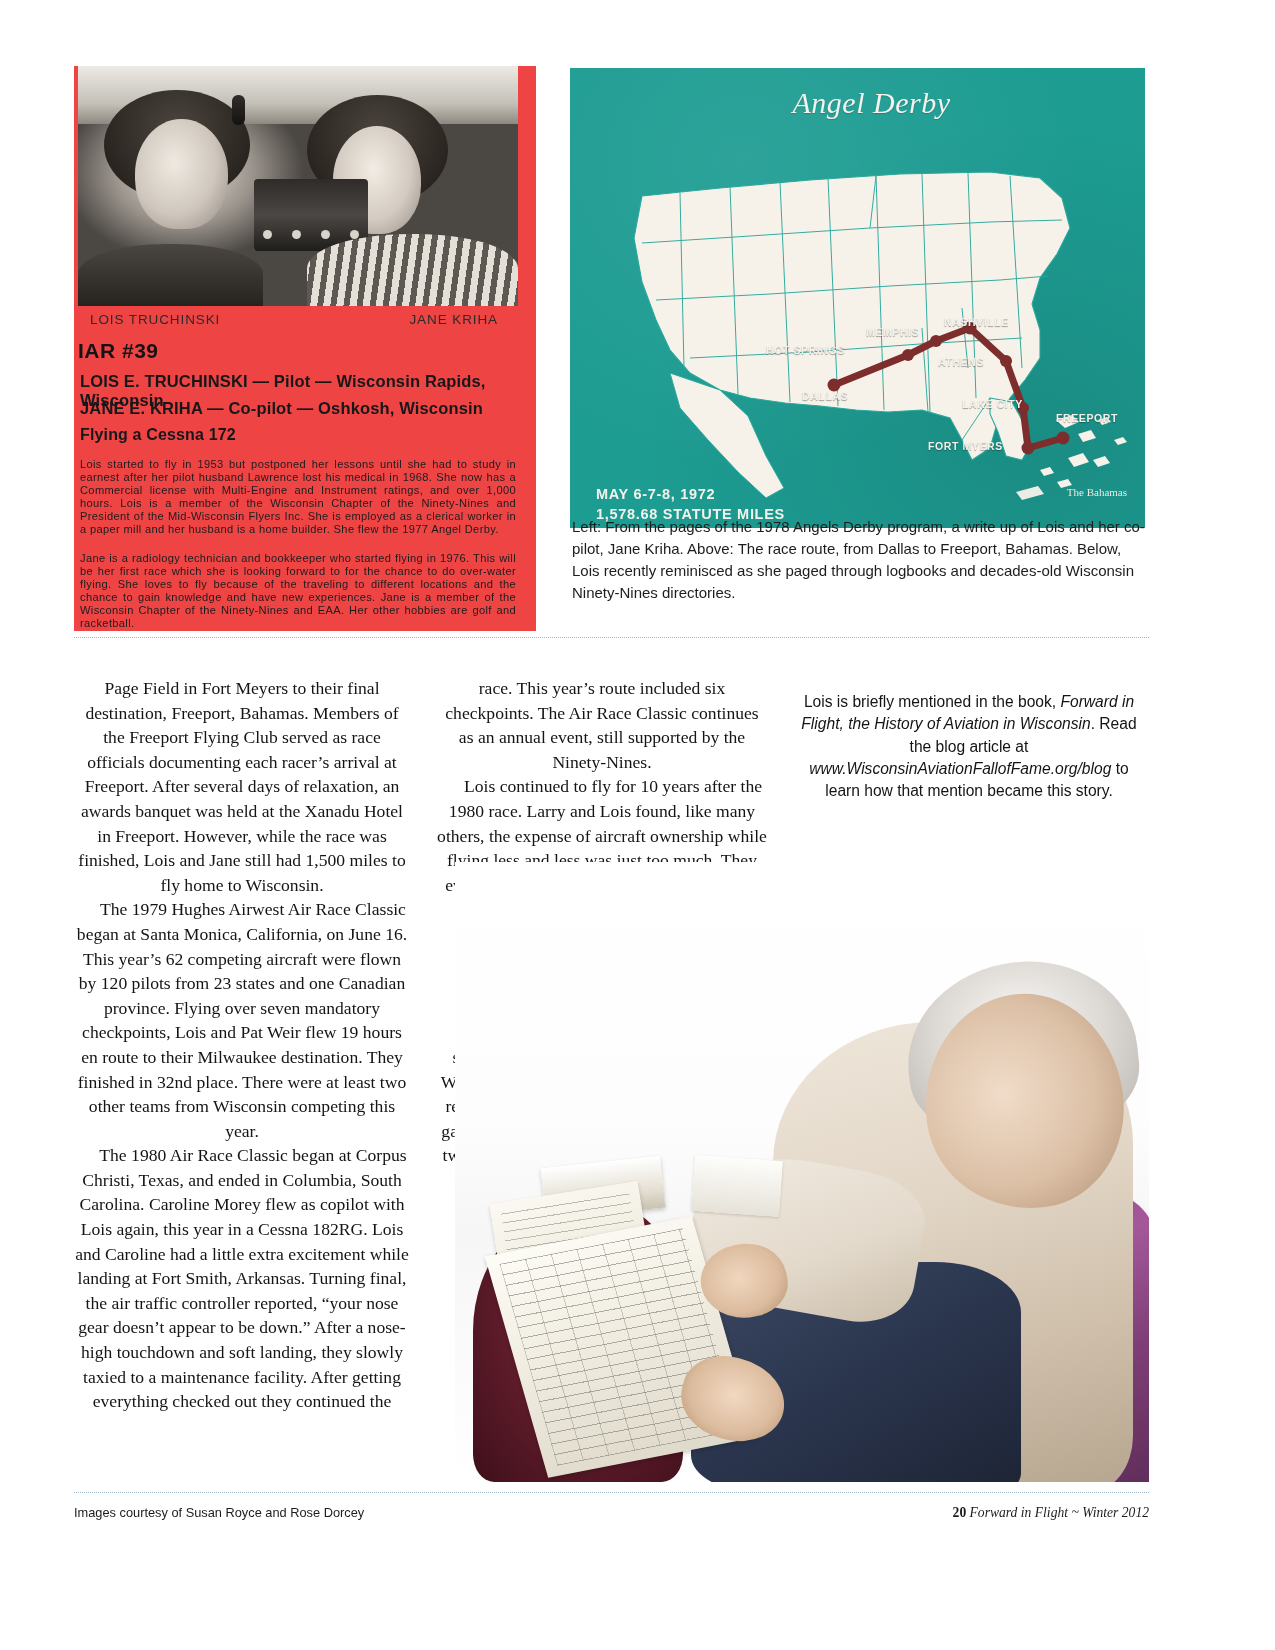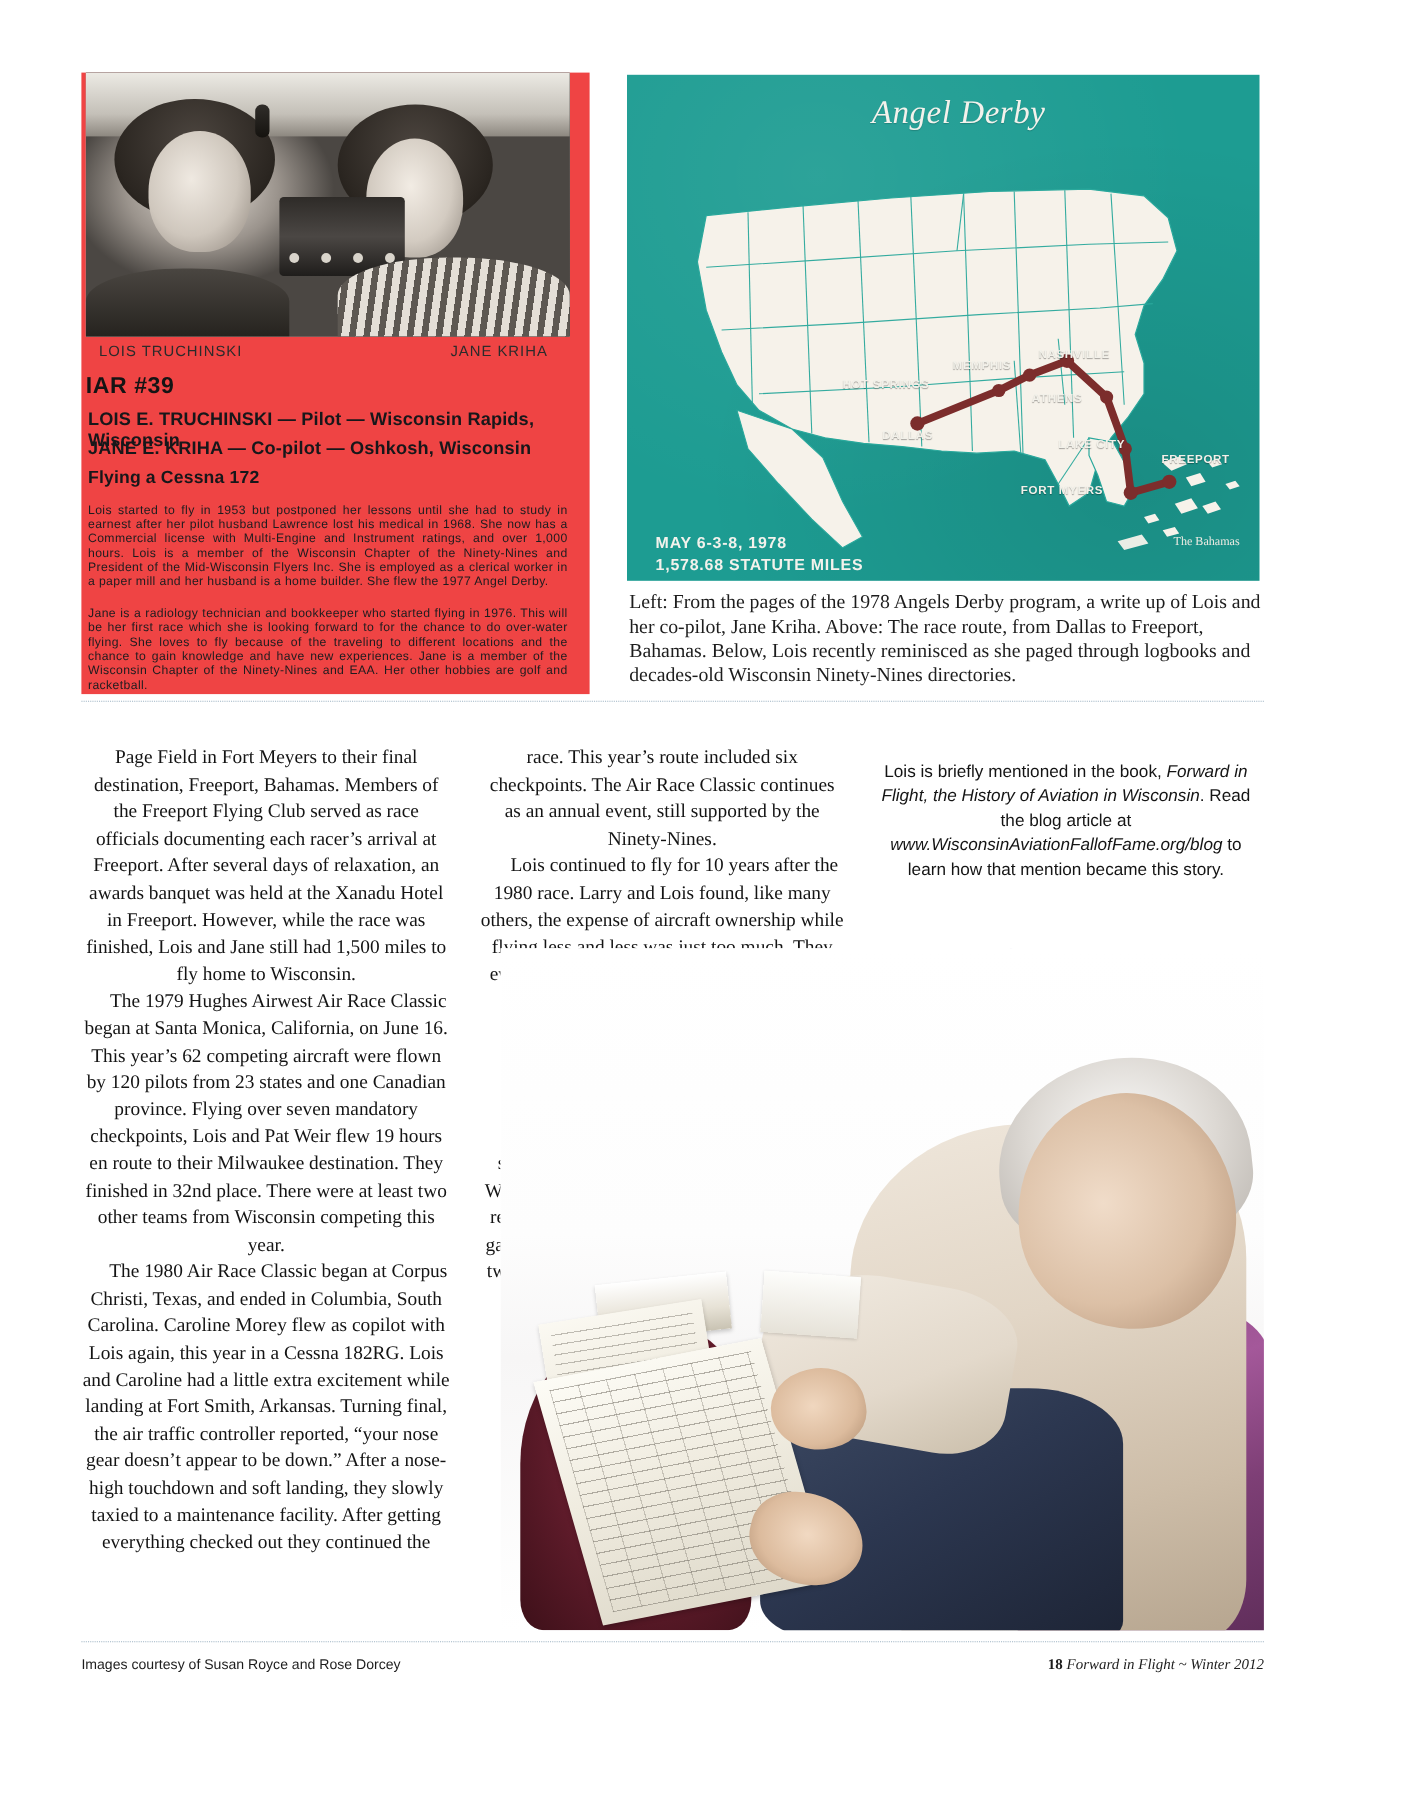--- a/index.html
+++ b/index.html
@@ -238,24 +238,24 @@
     letter-spacing: .6px;
     color: #f2f1ea;
     text-shadow: 0 1px 1px rgba(0,0,0,.35);
     white-space: nowrap;
   }
 
   
   .map-caption {
     position: absolute;
     left: 572px;
-    top: 536px;
+    top: 516px;
     width: 578px;
-    font-family: Liberation Serif, serif;
-    font-size: 18px;
+    font-family: Liberation Sans, sans-serif;
+    font-size: 15px;
     line-height: 22px;
     color: #1d1d1d;
   }
 
   
   .dotted-rule {
     position: absolute;
     left: 74px;
     width: 1075px;
     border-top: 1.6px dotted #9fb4c4;
@@ -566,21 +566,21 @@
     <div class="city-label" style="left:232px; top:322px;">DALLAS</div>
     <div class="city-label" style="left:196px; top:276px;">HOT SPRINGS</div>
     <div class="city-label" style="left:296px; top:258px;">MEMPHIS</div>
     <div class="city-label" style="left:374px; top:248px;">NASHVILLE</div>
     <div class="city-label" style="left:368px; top:288px;">ATHENS</div>
     <div class="city-label" style="left:392px; top:330px;">LAKE CITY</div>
     <div class="city-label" style="left:358px; top:372px;">FORT MYERS</div>
     <div class="city-label" style="left:486px; top:344px;">FREEPORT</div>
 
     <div class="map-bahamas-label">The Bahamas</div>
-    <div class="map-date">MAY 6-3-8, 1978</div>
+    <div class="map-date">MAY 6-7-8, 1972</div>
     <div class="map-miles">1,578.68 STATUTE MILES</div>
   </div>
 
   <div class="map-caption">Left: From the pages of the 1978 Angels Derby program, a write up of Lois and her co-pilot, Jane Kriha. Above: The race route, from Dallas to Freeport, Bahamas. Below, Lois recently reminisced as she paged through logbooks and decades-old Wisconsin Ninety-Nines directories.</div>
 
   <div class="dotted-rule top"></div>
   <div class="dotted-rule bottom"></div>
 
   <div class="col col-1">
     <p>Page Field in Fort Meyers to their final destination, Freeport, Bahamas. Members of the Freeport Flying Club served as race officials documenting each racer’s arrival at Freeport. After several days of relaxation, an awards banquet was held at the Xanadu Hotel in Freeport. However, while the race was finished, Lois and Jane still had 1,500 miles to fly home to Wisconsin.</p>
@@ -619,15 +619,15 @@
       <div class="rules"></div>
     </div>
     <div class="bp bp-logbook">
       <div class="rules"></div>
     </div>
     <div class="bp bp-hand"></div>
     <div class="bp bp-hand2"></div>
   </div>
 
   <div class="footer-left">Images courtesy of Susan Royce and Rose Dorcey</div>
-  <div class="footer-right"><span class="pg">18</span><span> Forward in Flight ~ Winter 2012</span></div>
+  <div class="footer-right"><span class="pg">20</span><span> Forward in Flight ~ Winter 2012</span></div>
 
 </div>
 
 </body></html>

